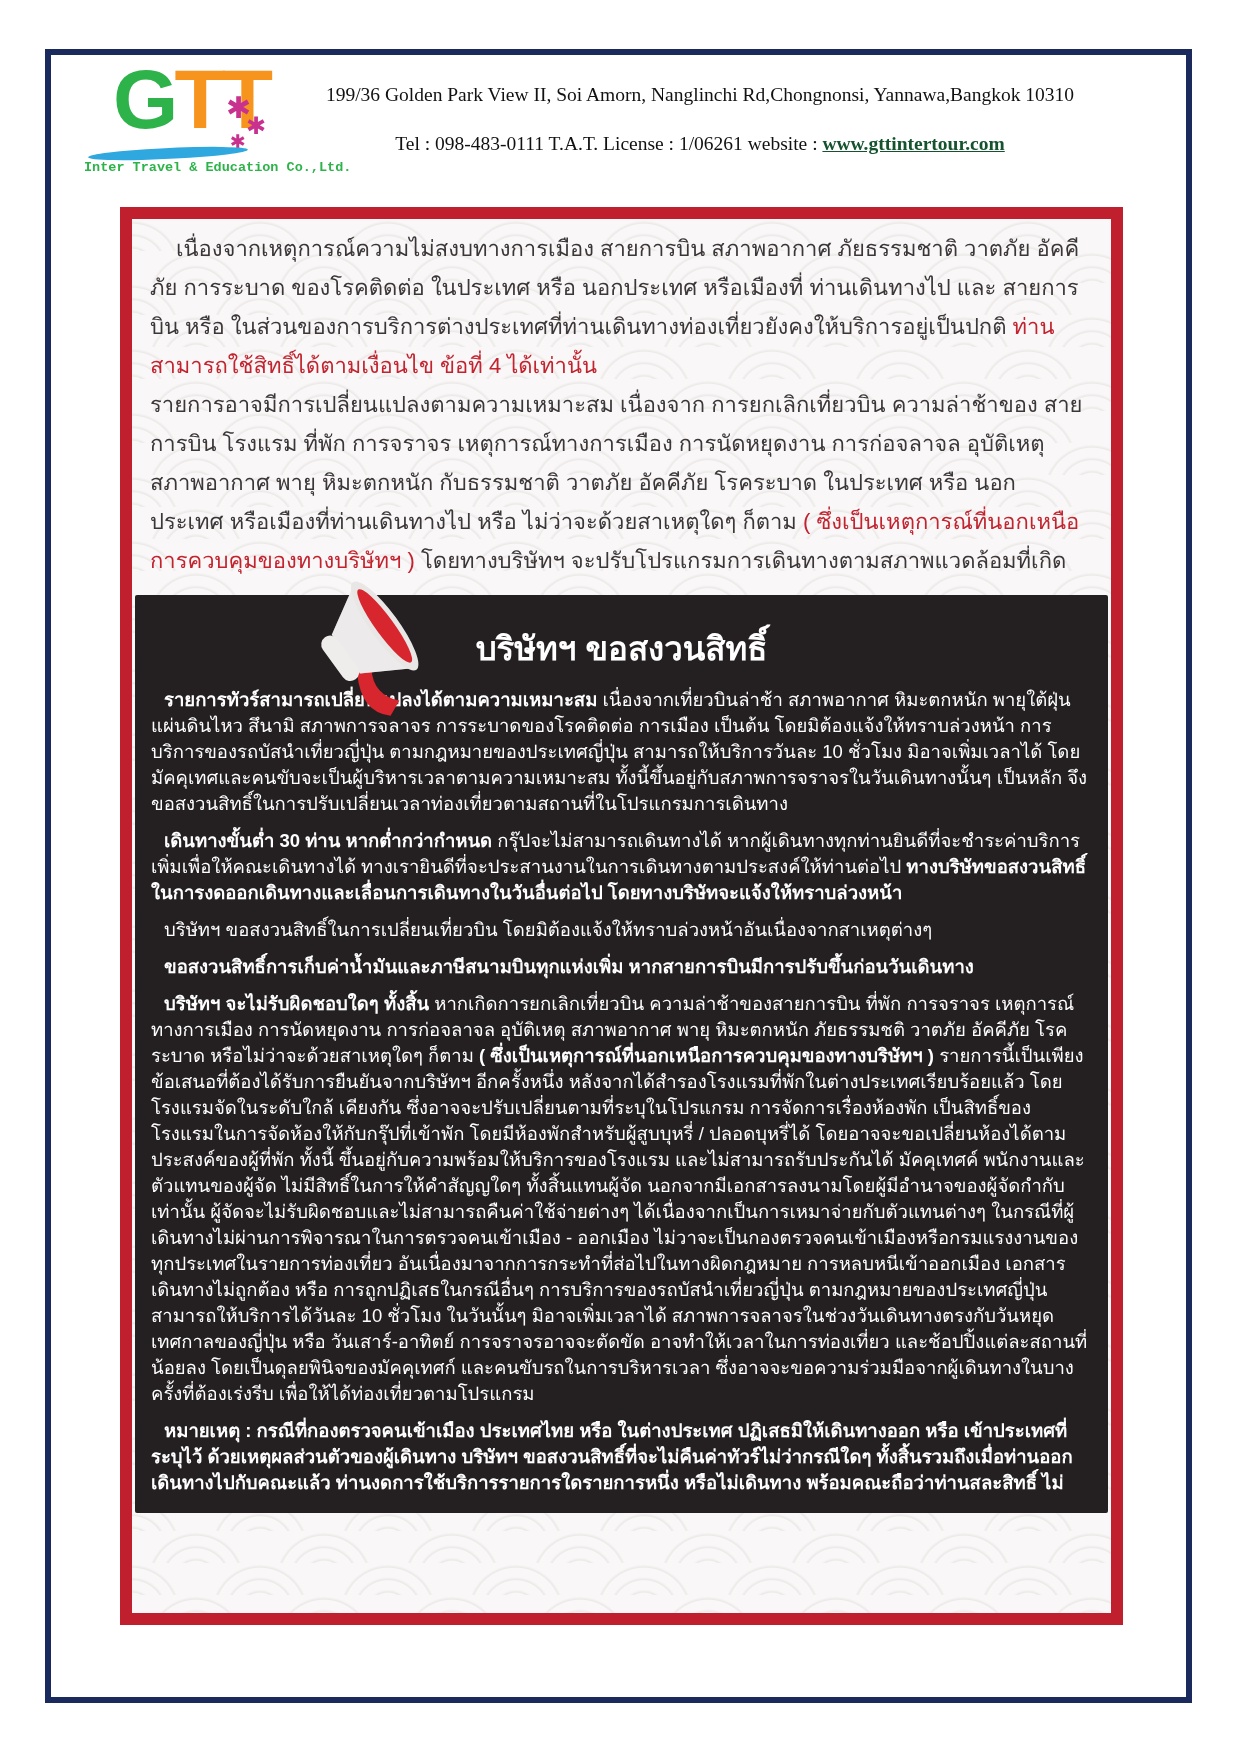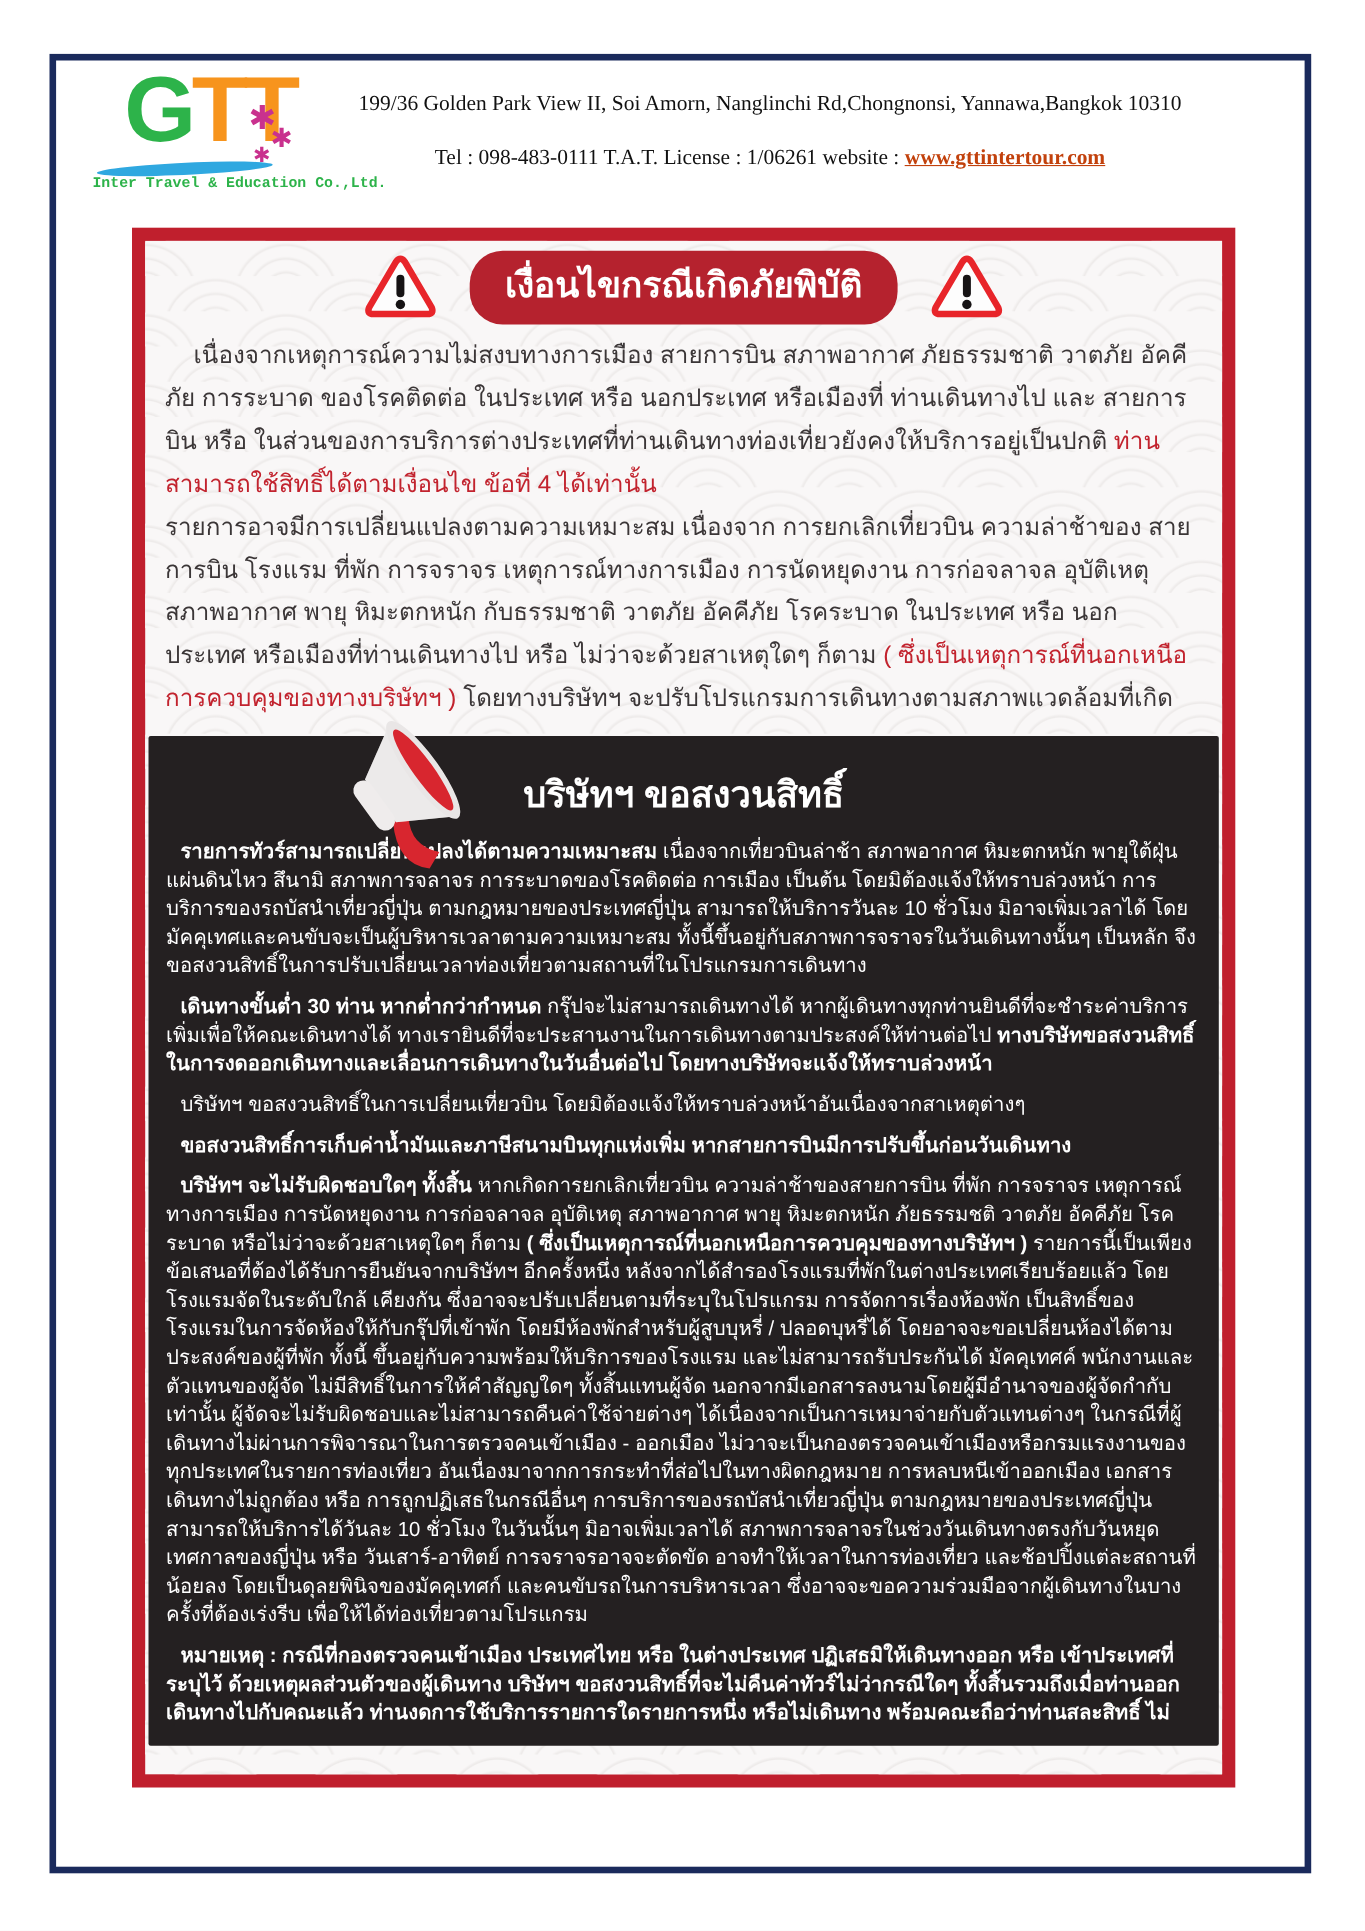--- a/index.html
+++ b/index.html
@@ -25,21 +25,21 @@
   .flower-2{left:34px;top:22px;font-size:24px;}
   .flower-3{left:18px;top:40px;font-size:19px;}
   .brush-stroke{position:absolute;left:4px;top:92px;width:160px;height:11px;background:#2fa8e0;
     border-radius:50% 60% 50% 60%;transform:rotate(-3deg);}
   .logo-tagline{position:absolute;left:0;top:104px;width:190px;
     font-size:13.5px;font-weight:bold;color:#2db34a;white-space:nowrap;font-family:Liberation Mono, monospace;}
   .header-text{position:absolute;left:250px;top:62px;width:900px;text-align:center;
     font-family:"Liberation Serif","DejaVu Serif",serif;color:#111111;margin-top:22px;}
   .header-address{font-size:19.5px;}
   .header-contact{font-size:19.5px;margin-top:27px;}
-  .website-link{color:#c2410c;font-weight:bold;text-decoration:underline;cursor:pointer;}
+  .website-link{color:#14532d;font-weight:bold;text-decoration:underline;cursor:pointer;}
   
   .doc-card{
     position:absolute;left:120px;top:207px;width:1003px;height:1418px;
     box-sizing:border-box;background:#c01f2d;padding:12px;
   }
   .doc-inner{
     position:relative;width:100%;height:100%;box-sizing:border-box;overflow:hidden;
     background-color:#f9f7f7;
     background-image:
       radial-gradient(circle at 50% 128%, #f9f7f7 19%, #ecE9e8 20%, #f9f7f7 22.5%, #f9f7f7 31%, #ece9e8 32%, #f9f7f7 34.5%, #f9f7f7 43%, #ece9e8 44%, #f9f7f7 46.5%, rgba(0,0,0,0) 47.5%),
@@ -98,33 +98,20 @@
 <div class="header-text">
   <div class="header-address">199/36 Golden Park View II, Soi Amorn, Nanglinchi Rd,Chongnonsi, Yannawa,Bangkok 10310</div>
   <div class="header-contact">
     <span>Tel : 098-483-0111 T.A.T. License : 1/06261 website : </span><span class="website-link">www.gttintertour.com</span>
   </div>
 </div>
 
 <div class="doc-card">
   <div class="doc-inner">
 
-    <div class="title-row">
-      <svg class="warn-icon" viewBox="0 0 100 90">
-        <path d="M44 10 Q50 2 56 10 L93 73 Q97 82 87 82 L13 82 Q3 82 7 73 Z" fill="#fdfdfd" stroke="#e8252a" stroke-width="9" stroke-linejoin="round"></path>
-        <rect x="44.5" y="28" width="11" height="31" rx="5.5" fill="#161314"></rect>
-        <circle cx="50" cy="69" r="6.5" fill="#161314"></circle>
-      </svg>
-      <div class="title-pill">เงื่อนไขกรณีเกิดภัยพิบัติ</div>
-      <svg class="warn-icon" viewBox="0 0 100 90">
-        <path d="M44 10 Q50 2 56 10 L93 73 Q97 82 87 82 L13 82 Q3 82 7 73 Z" fill="#fdfdfd" stroke="#e8252a" stroke-width="9" stroke-linejoin="round"></path>
-        <rect x="44.5" y="28" width="11" height="31" rx="5.5" fill="#161314"></rect>
-        <circle cx="50" cy="69" r="6.5" fill="#161314"></circle>
-      </svg>
-    </div>
 
     <div class="disaster-text">
       <p class="indent"><span class="run-normal">เนื่องจากเหตุการณ์ความไม่สงบทางการเมือง สายการบิน สภาพอากาศ ภัยธรรมชาติ วาตภัย อัคคีภัย การระบาด ของโรคติดต่อ ในประเทศ หรือ นอกประเทศ หรือเมืองที่ ท่านเดินทางไป และ สายการบิน หรือ ในส่วนของการบริการต่างประเทศที่ท่านเดินทางท่องเที่ยวยังคงให้บริการอยู่เป็นปกติ </span><span class="run-red">ท่านสามารถใช้สิทธิ์ได้ตามเงื่อนไข ข้อที่ 4 ได้เท่านั้น</span></p>
       <p><span class="run-normal">รายการอาจมีการเปลี่ยนแปลงตามความเหมาะสม เนื่องจาก การยกเลิกเที่ยวบิน ความล่าช้าของ สายการบิน โรงแรม ที่พัก การจราจร เหตุการณ์ทางการเมือง การนัดหยุดงาน การก่อจลาจล อุบัติเหตุ สภาพอากาศ พายุ หิมะตกหนัก กับธรรมชาติ วาตภัย อัคคีภัย โรคระบาด ในประเทศ หรือ นอกประเทศ หรือเมืองที่ท่านเดินทางไป หรือ ไม่ว่าจะด้วยสาเหตุใดๆ ก็ตาม </span><span class="run-red">( ซึ่งเป็นเหตุการณ์ที่นอกเหนือการควบคุมของทางบริษัทฯ ) </span><span class="run-normal">โดยทางบริษัทฯ จะปรับโปรแกรมการเดินทางตามสภาพแวดล้อมที่เกิดขึ้นโดยคำนึงถึงความปลอดภัยของลูกค้าเป็นสำคัญ หากในวันเดินทาง สถานที่ท่องเที่ยวใดไม่สามารถเข้าชมได้ ไม่ว่าด้วยสาเหตุในก็ตาม ทางบริษัทฯ </span><span class="run-red">จะหาสถานที่ท่องเที่ยวใหม่ทดแทนหรือ คืนค่าใช้จ่ายส่วนนั้นๆ ให้ท่าน</span></p>
     </div>
 
     <div class="black-card">
       <svg class="megaphone" viewBox="0 0 140 215">
         <g transform="translate(72,102) rotate(-36)">
           <path d="M-38 22 q-20 34 2 54 l 16 -7 q-18 -20 -4 -42 z" fill="#d8262f"></path>

